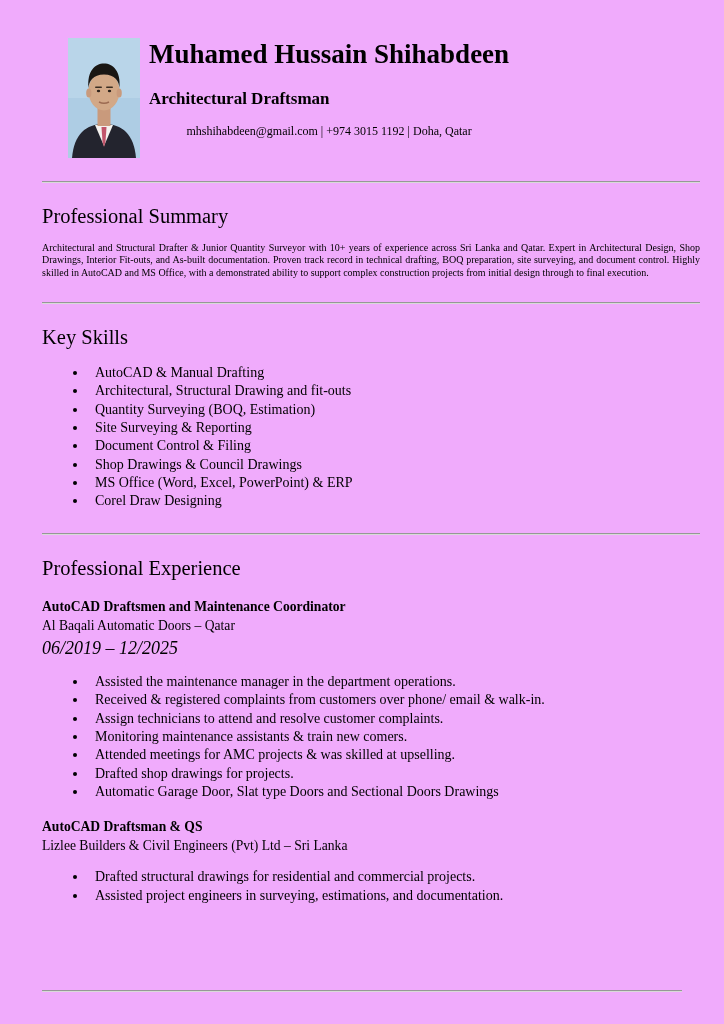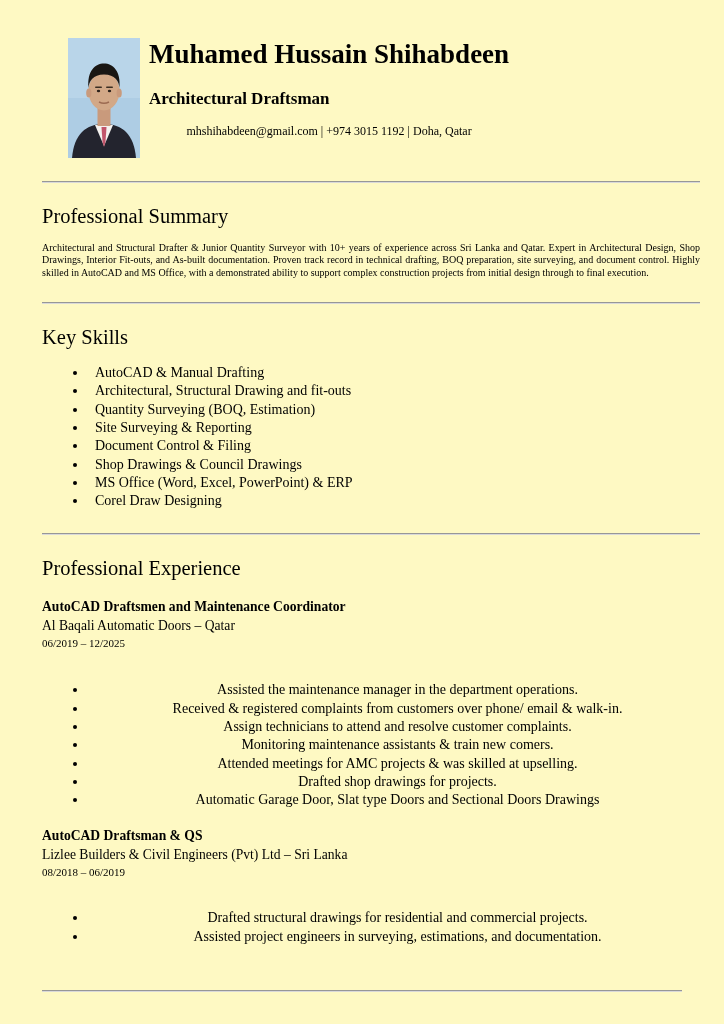--- a/index.html
+++ b/index.html
@@ -8,21 +8,21 @@
     font-family: "Liberation Serif", serif;
     color: #000000;
     width: 724px;
     height: 1024px;
     overflow: hidden;
   }
   .page {
     position: relative;
     width: 724px;
     height: 1024px;
-    background: #fef9c3;
+    background: #f0abfc;
     padding: 38px 24px 0 42px;
   }
   
   .header {
     display: flex;
     align-items: flex-start;
     gap: 9px;
     padding-left: 26px;
   }
   .photo {
@@ -94,25 +94,26 @@
     font-size: 13.6px;
     font-weight: bold;
     line-height: 1.25;
   }
   .job-company {
     font-size: 13.6px;
     line-height: 1.25;
     margin-top: 2px;
   }
   .job-dates {
-    font-size: 11px;
+    font-size: 18px;
+    font-style: italic;
     line-height: 1.25;
     margin-top: 2px;
   }
-  .job ul.bullet-list { margin-top: 30px; text-align: center; }
+  .job ul.bullet-list { margin-top: 13px; }
 </style>
 </head>
 <body>
 
 <div class="page">
 
   <header class="header">
     <div class="photo">
       <svg viewBox="0 0 72 120" xmlns="http://www.w3.org/2000/svg">
         <rect width="72" height="120" fill="#aecde4"></rect>
@@ -187,21 +188,20 @@
         <li>Monitoring maintenance assistants &amp; train new comers.</li>
         <li>Attended meetings for AMC projects &amp; was skilled at upselling.</li>
         <li>Drafted shop drawings for projects.</li>
         <li>Automatic Garage Door, Slat type Doors and Sectional Doors Drawings</li>
       </ul>
     </div>
 
     <div class="job">
       <p class="job-role">AutoCAD Draftsman &amp; QS</p>
       <p class="job-company">Lizlee Builders &amp; Civil Engineers (Pvt) Ltd – Sri Lanka</p>
-      <p class="job-dates">08/2018 – 06/2019</p>
       <ul class="bullet-list">
         <li>Drafted structural drawings for residential and commercial projects.</li>
         <li>Assisted project engineers in surveying, estimations, and documentation.</li>
       </ul>
     </div>
   </section>
 
   <hr class="divider divider-bottom">
 
 </div>

